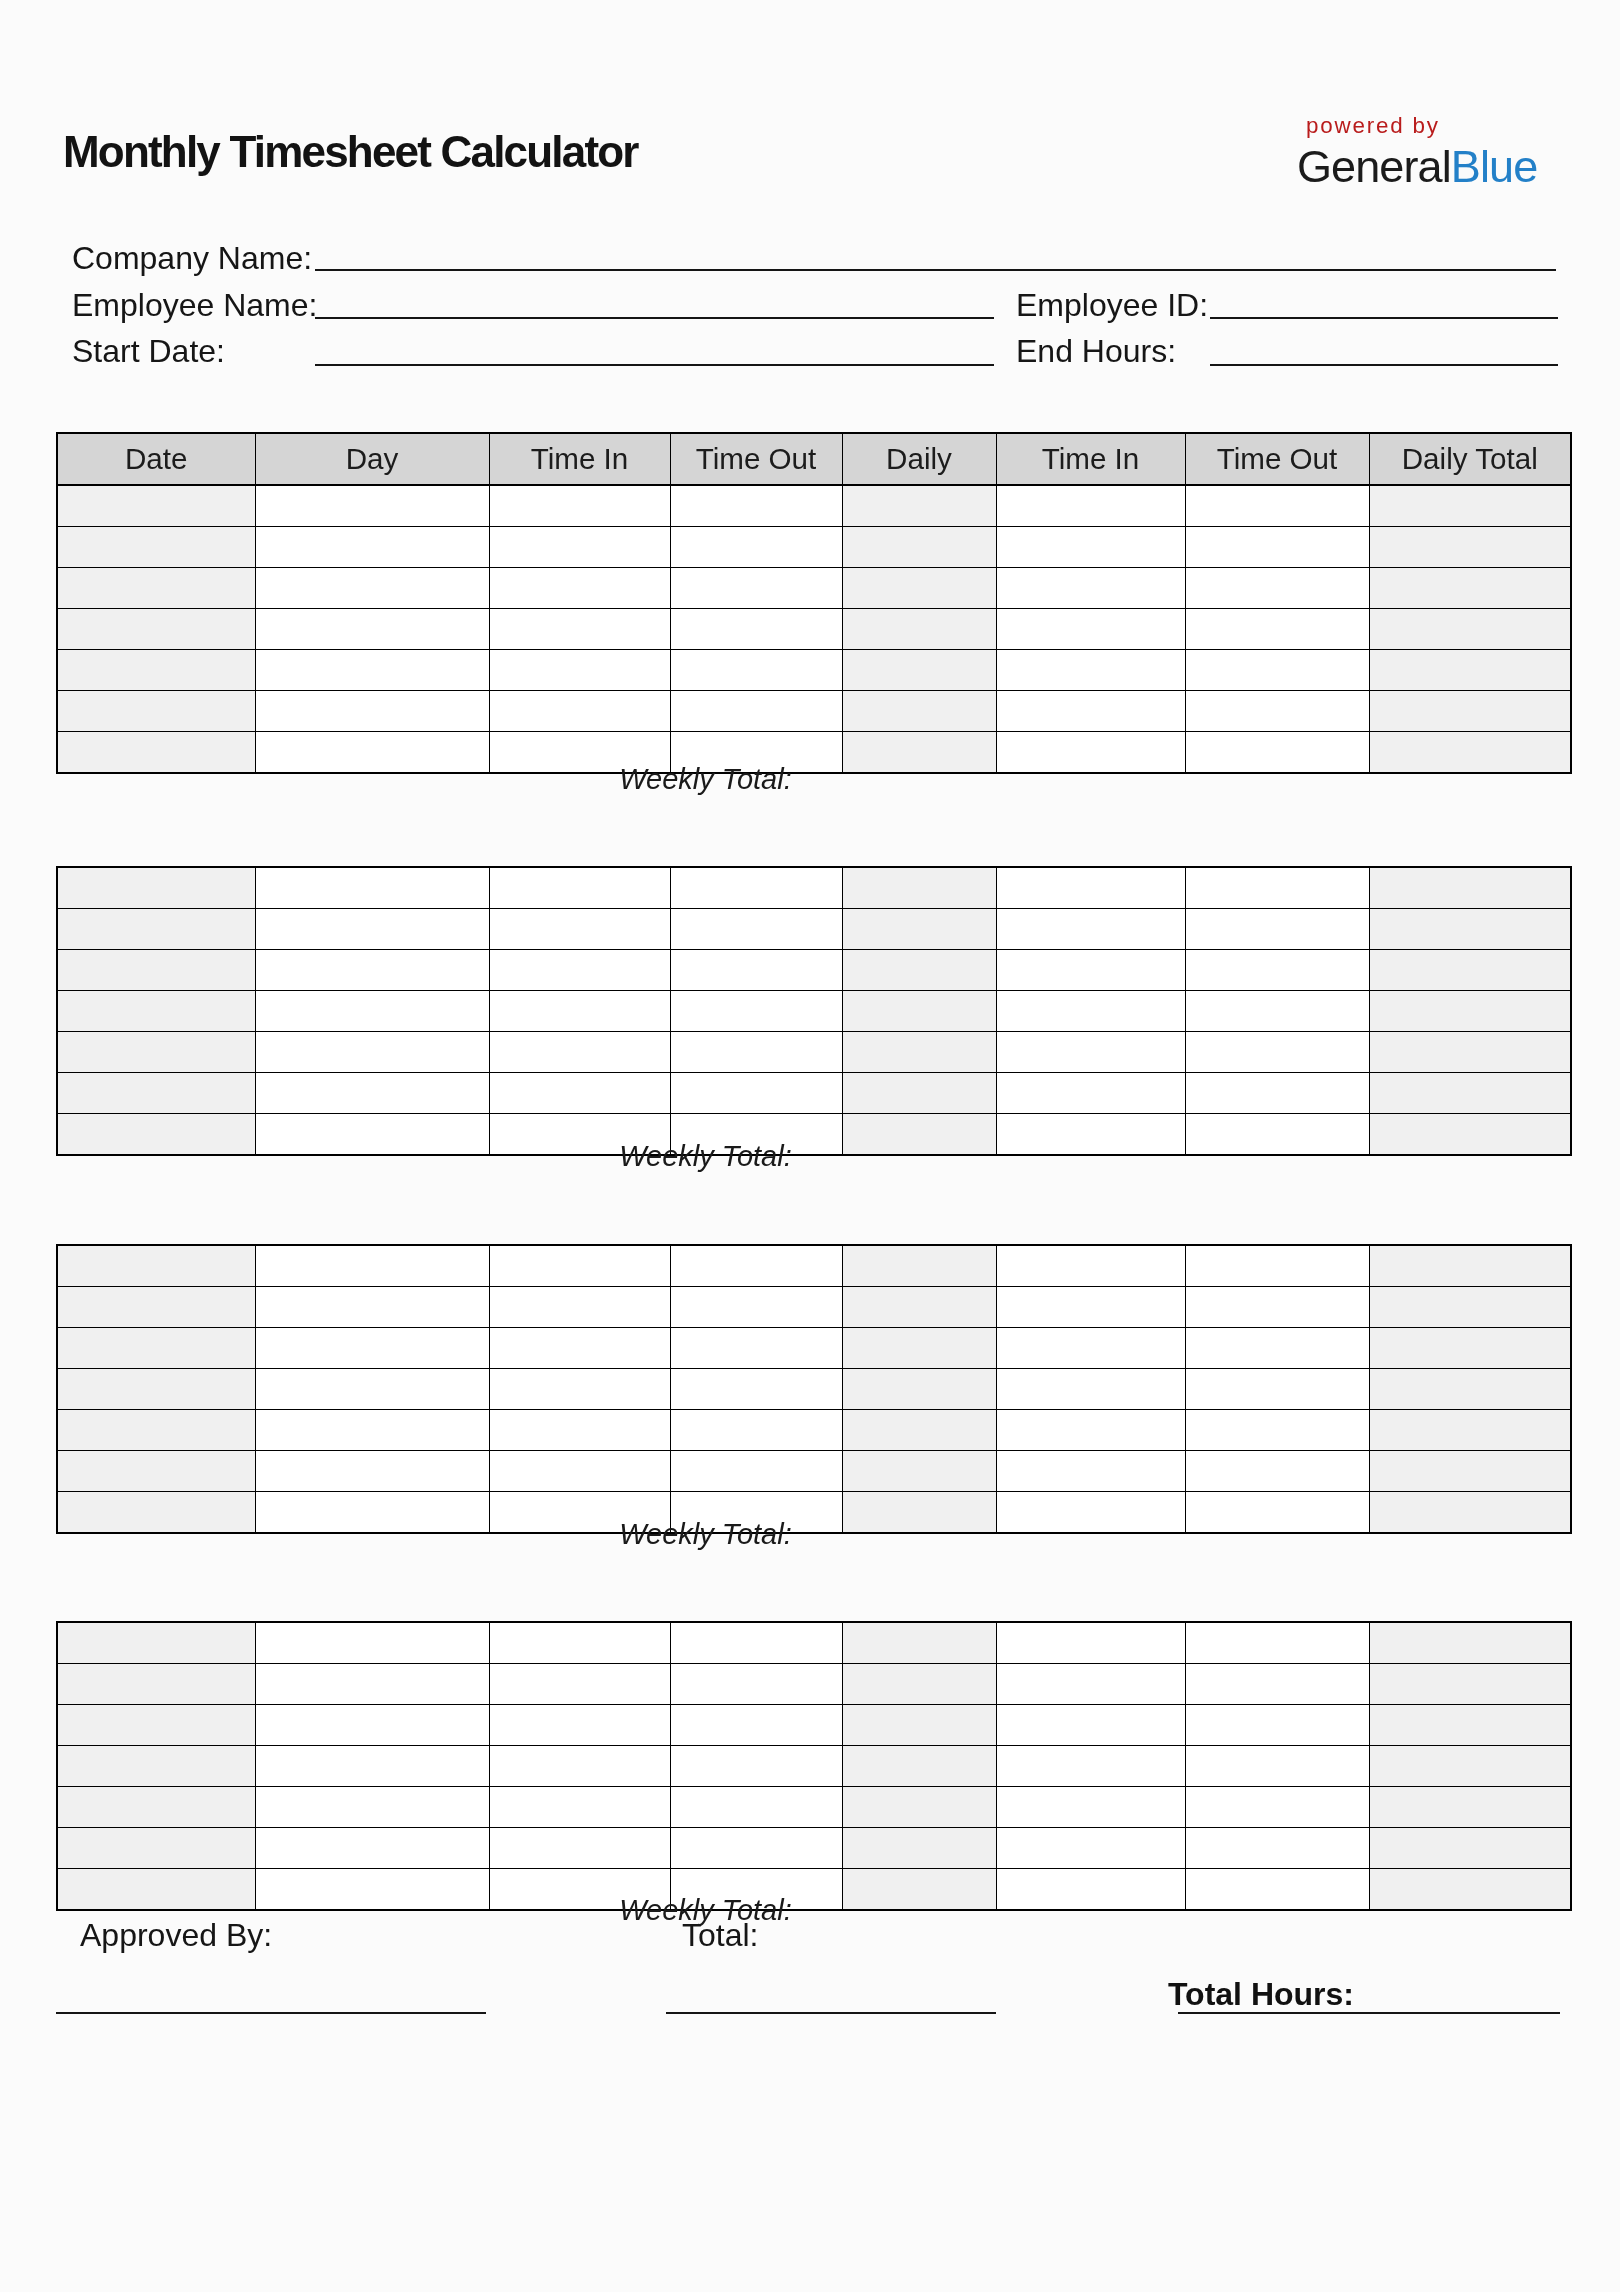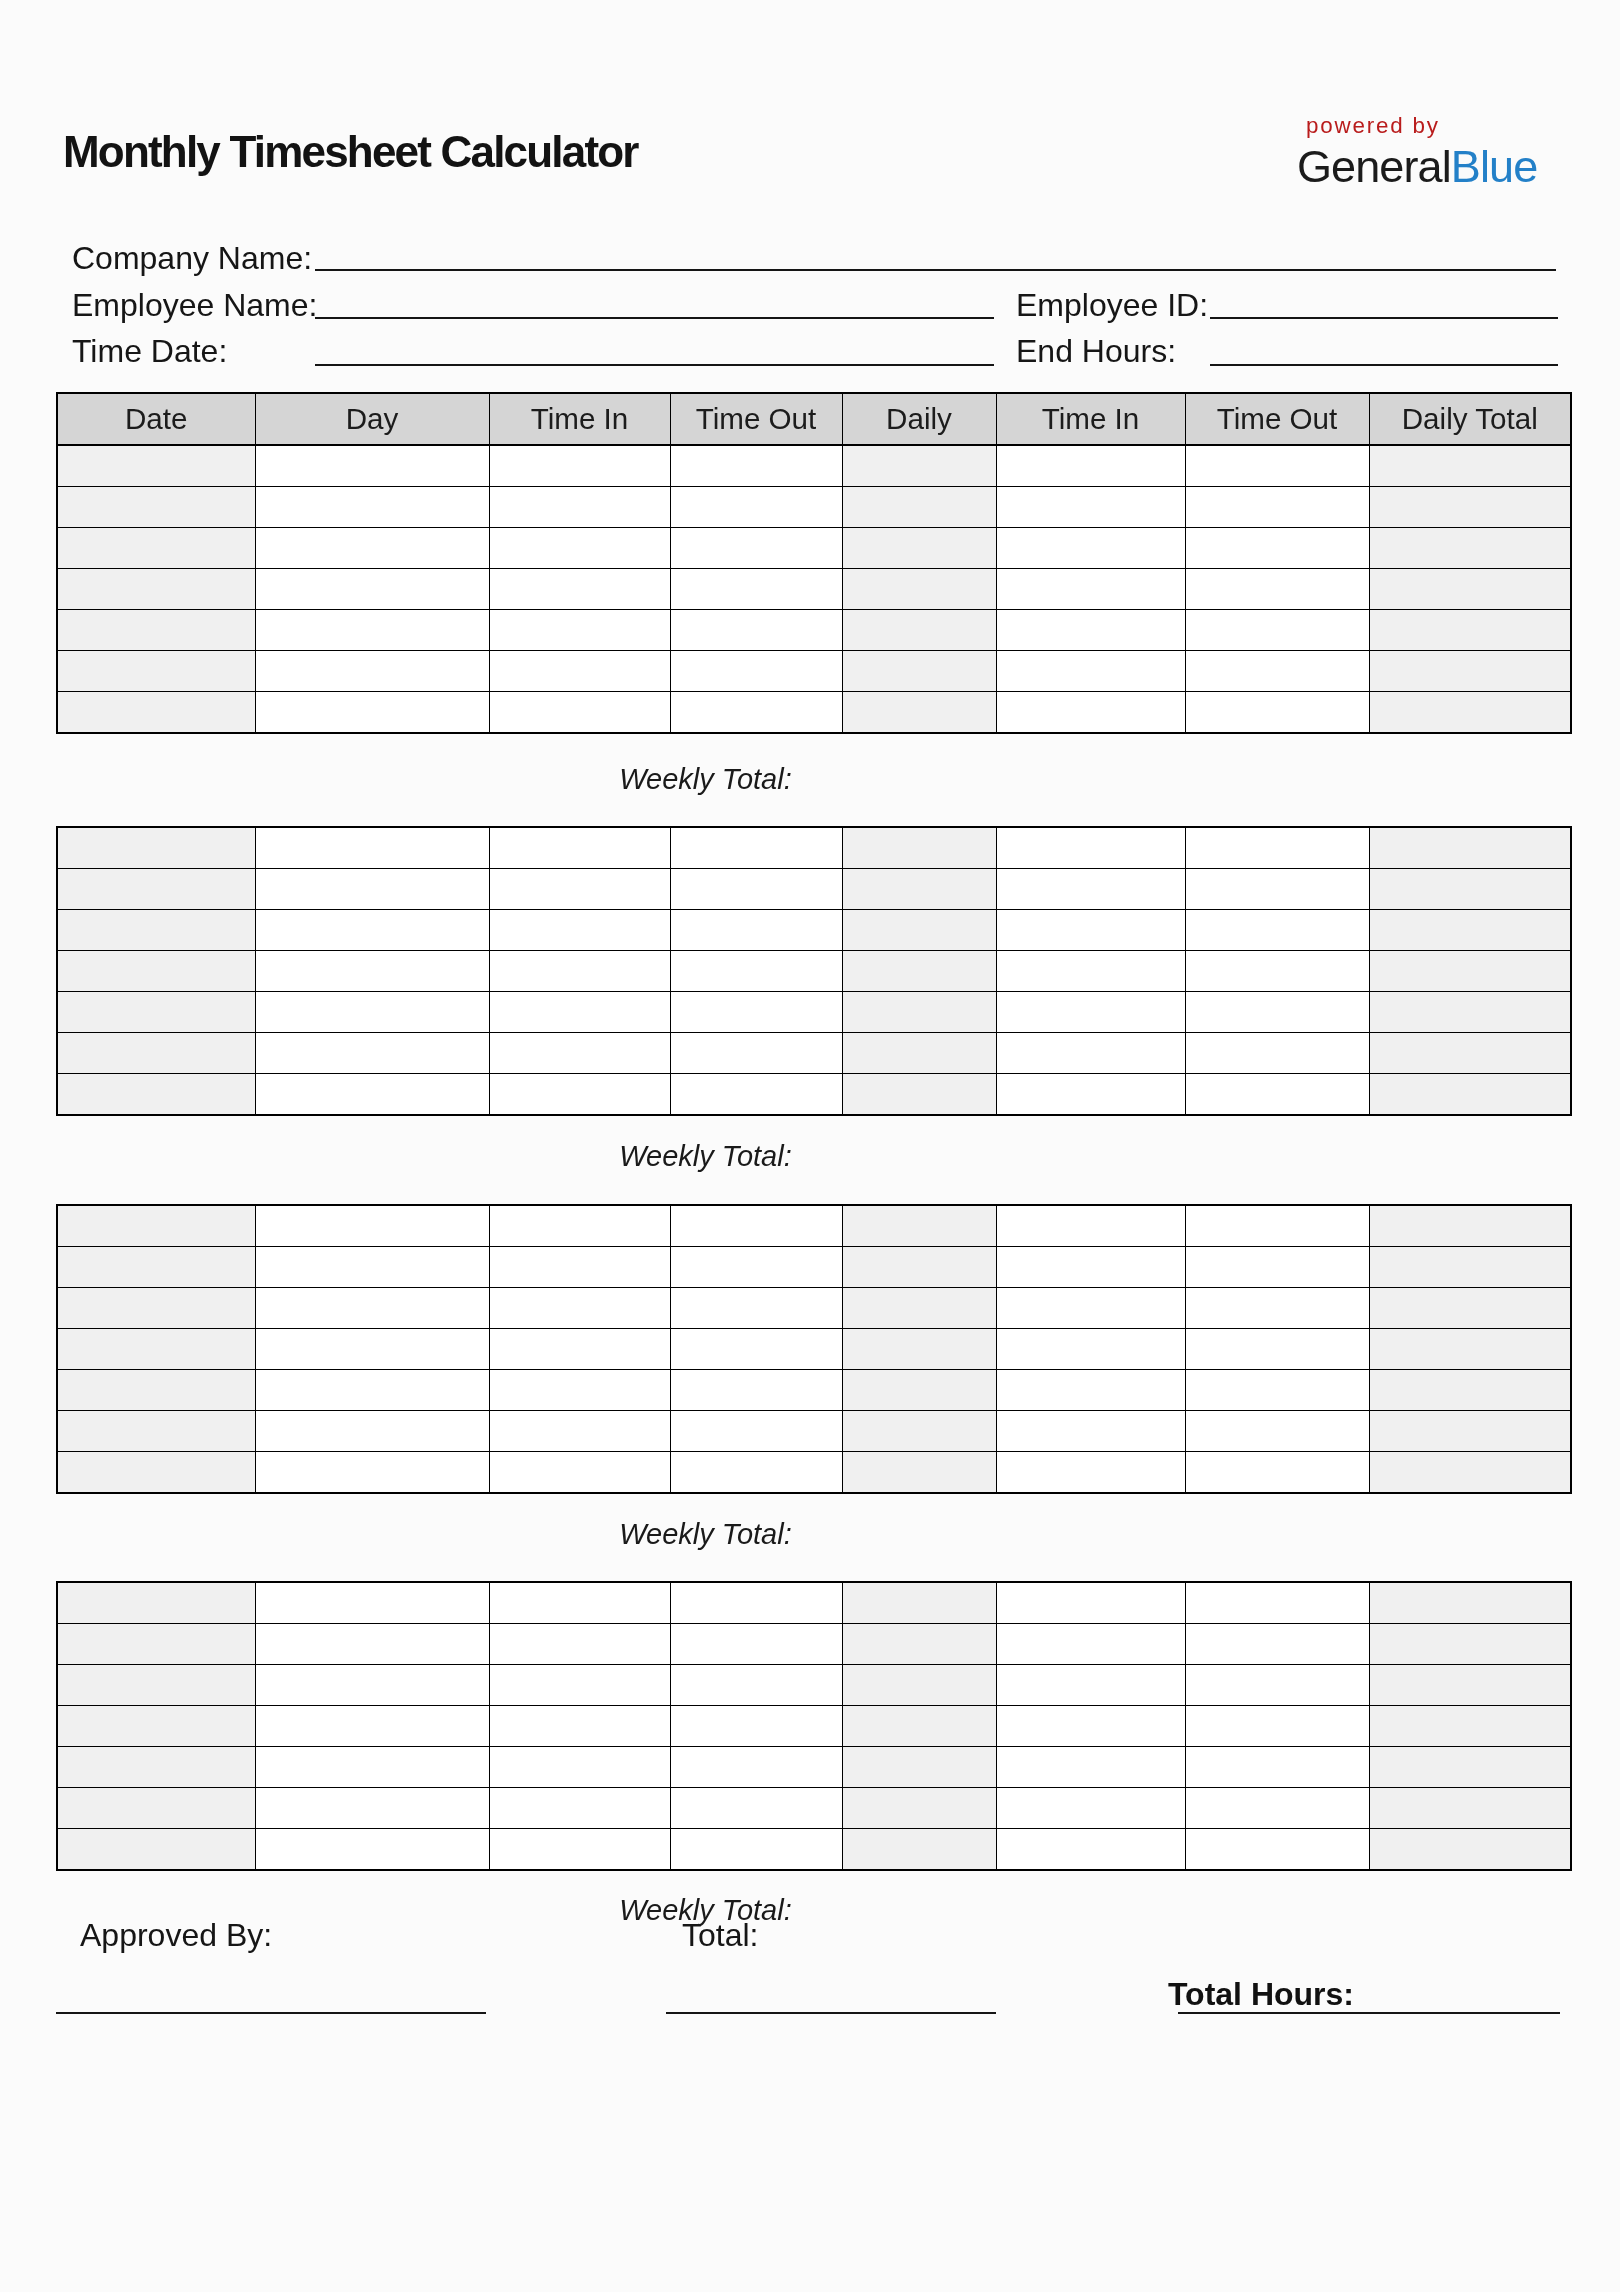--- a/index.html
+++ b/index.html
@@ -28,20 +28,21 @@
 
   
   .flabel{font-size:32px;white-space:nowrap;color:#161616;}
   .fline{border-top:2.7px solid #151515;height:0;}
 
   
   .tblock{left:56px;width:1514px;}
   table.sheet{
     border-collapse:collapse;table-layout:fixed;width:1514px;
     border:2.7px solid #000;
+    margin-top:40px;
   }
   table.sheet th{
     background:#d5d5d5;
     font-size:29.6px;font-weight:400;color:#1c1c1c;
     height:50px;border:1.8px solid #000;border-bottom:2.7px solid #000;
     text-align:center;vertical-align:middle;padding:0;
   }
   table.sheet td{
     height:40px;border:1.8px solid #000;background:#ffffff;padding:0;
   }
@@ -72,21 +73,21 @@
 </div>
 
 <div class="abs flabel" style="left:72px;top:240px;">Company Name:</div>
 <div class="abs fline" style="left:315px;top:269px;width:1241px;"></div>
 
 <div class="abs flabel" style="left:72px;top:287px;">Employee Name:</div>
 <div class="abs fline" style="left:315px;top:317px;width:679px;"></div>
 <div class="abs flabel" style="left:1016px;top:287px;">Employee ID:</div>
 <div class="abs fline" style="left:1210px;top:317px;width:348px;"></div>
 
-<div class="abs flabel" style="left:72px;top:333px;">Time Date:</div>
+<div class="abs flabel" style="left:72px;top:333px;">Start Date:</div>
 <div class="abs fline" style="left:315px;top:364px;width:679px;"></div>
 <div class="abs flabel" style="left:1016px;top:333px;">End Hours:</div>
 <div class="abs fline" style="left:1210px;top:364px;width:348px;"></div>
 
 <div class="abs tblock" style="top:392px;">
   <table class="sheet">
     <colgroup>
         <col class="c0">
         <col class="c1">
         <col class="c2">

